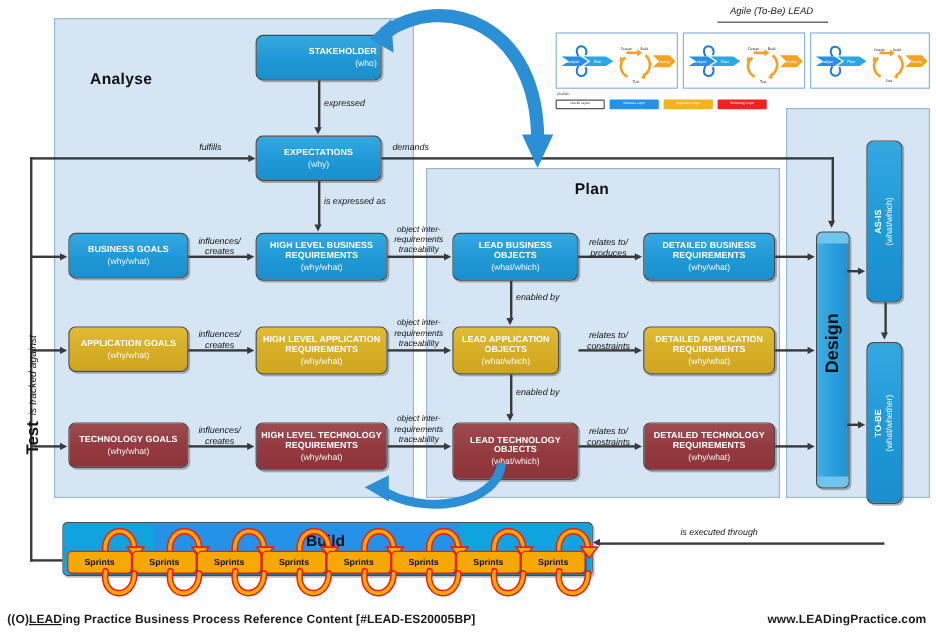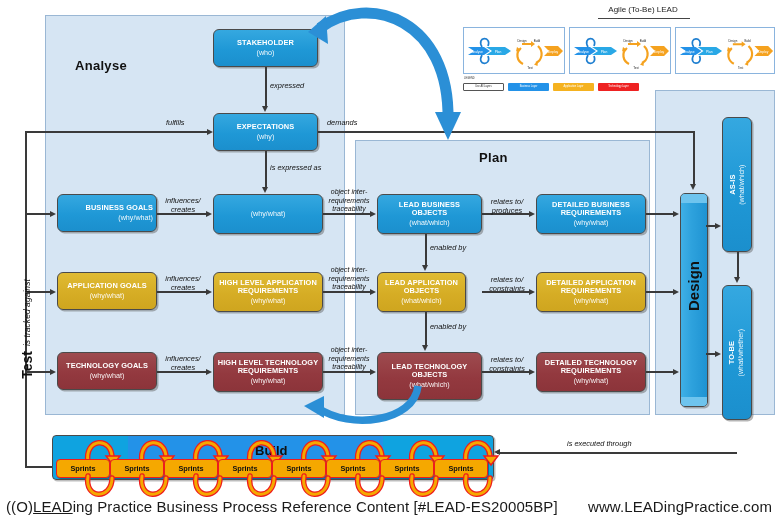--- a/index.html
+++ b/index.html
@@ -59,21 +59,21 @@
   .inset-title{position:absolute;font-size:8px;color:#222;text-align:center;}
   .inset-rule{position:absolute;height:1.4px;background:#444;}
   .inset-card{position:absolute;background:#ffffff;border:1px solid #8ab4de;box-sizing:border-box;}
   .lgbox{position:absolute;border-radius:1px;box-sizing:border-box;
          font-size:2.6px;color:#fff;display:flex;align-items:center;justify-content:center;
          overflow:hidden;line-height:1;}
   .lg-white{background:#fff;border:.6px solid #555;color:#333;}
   .lgcap{position:absolute;font-size:2.6px;color:#333;}
 
   
-  .foot{position:absolute;bottom:15px;font-size:15px;color:#1a1a1a;letter-spacing:.1px;}
+  .foot{position:absolute;bottom:8px;font-size:10px;color:#1a1a1a;letter-spacing:.1px;font-weight:bold;}
   .foot-l{left:6px;}
   .foot-r{right:8px;}
   .foot-u{text-decoration:underline;}
 
   
   svg{display:block;overflow:visible;}
 </style>
 </head>
 <body>
 
@@ -99,44 +99,45 @@
   </div>
 </div>
 
 <div class="node biz" style="left:722px;top:285px;width:30px;height:135px;">
   <div class="vert" style="position:relative;transform:rotate(-90deg);flex-direction:column;">
     <span class="l1">TO-BE</span>
     <span class="l2">(what/whether)</span>
   </div>
 </div>
 
-<div class="node biz" style="left:213px;top:29px;width:105px;height:38px;">
+<div class="node biz" style="left:213px;top:29px;width:105px;height:38px;align-items:flex-end;">
   <span class="l1">STAKEHOLDER</span>
   <span class="l2">(who)</span>
 </div>
 
 <div class="node biz" style="left:213px;top:113px;width:105px;height:38px;">
   <span class="l1">EXPECTATIONS</span>
   <span class="l2">(why)</span>
 </div>
 
-<div class="node biz" style="left:57px;top:194px;width:100px;height:38px;align-items:flex-end;">
+<div class="node biz" style="left:57px;top:194px;width:100px;height:38px;">
   <span class="l1">BUSINESS GOALS</span>
   <span class="l2">(why/what)</span>
 </div>
 <div class="node app" style="left:57px;top:272px;width:100px;height:38px;">
   <span class="l1">APPLICATION GOALS</span>
   <span class="l2">(why/what)</span>
 </div>
 <div class="node tech" style="left:57px;top:352px;width:100px;height:38px;">
   <span class="l1">TECHNOLOGY GOALS</span>
   <span class="l2">(why/what)</span>
 </div>
 
 <div class="node biz" style="left:213px;top:194px;width:110px;height:40px;">
+  <span class="l1">HIGH LEVEL BUSINESS REQUIREMENTS</span>
   <span class="l2">(why/what)</span>
 </div>
 <div class="node app" style="left:213px;top:272px;width:110px;height:40px;">
   <span class="l1">HIGH LEVEL APPLICATION REQUIREMENTS</span>
   <span class="l2">(why/what)</span>
 </div>
 <div class="node tech" style="left:213px;top:352px;width:110px;height:40px;">
   <span class="l1">HIGH LEVEL TECHNOLOGY REQUIREMENTS</span>
   <span class="l2">(why/what)</span>
 </div>
@@ -361,21 +362,21 @@
       <path d="M90,2 C86,26 114,26 114,4"></path>
     <path d="M144,2 C140,26 168,26 168,4"></path>
       <path d="M198,2 C194,26 222,26 222,4"></path>
     <path d="M252,2 C248,26 276,26 276,4"></path>
       <path d="M306,2 C302,26 330,26 330,4"></path>
     <path d="M360,2 C356,26 384,26 384,4"></path>
       <path d="M414,2 C410,26 438,26 438,4"></path>
   </g>
 </svg>
 
-<div class="inset-title" style="left:583px;top:5px;width:120px;">Agile (To-Be) LEAD</div>
+<div class="inset-title" style="left:583px;top:5px;width:120px;font-style:italic;">Agile (To-Be) LEAD</div>
 <div class="inset-rule" style="left:598px;top:18px;width:92px;"></div>
 
 <div class="inset-card" style="left:463px;top:27px;width:102px;height:47px;">
   <svg viewBox="0 0 102 47" style="width:102px;height:47px;">
 
     <path d="M4,19 L20,19 L26,23 L20,27 L4,27 L10,23 Z" fill="#2392e8"></path>
     <path d="M22,19 L41,19 L47,23 L41,27 L22,27 L28,23 Z" fill="#29a8e6"></path>
     <text x="13" y="24.6" font-size="3.3" fill="#fff" text-anchor="middle" font-family="'Liberation Sans',sans-serif">Analyse</text>
     <text x="34" y="24.6" font-size="3.3" fill="#fff" text-anchor="middle" font-family="'Liberation Sans',sans-serif">Plan</text>
 

